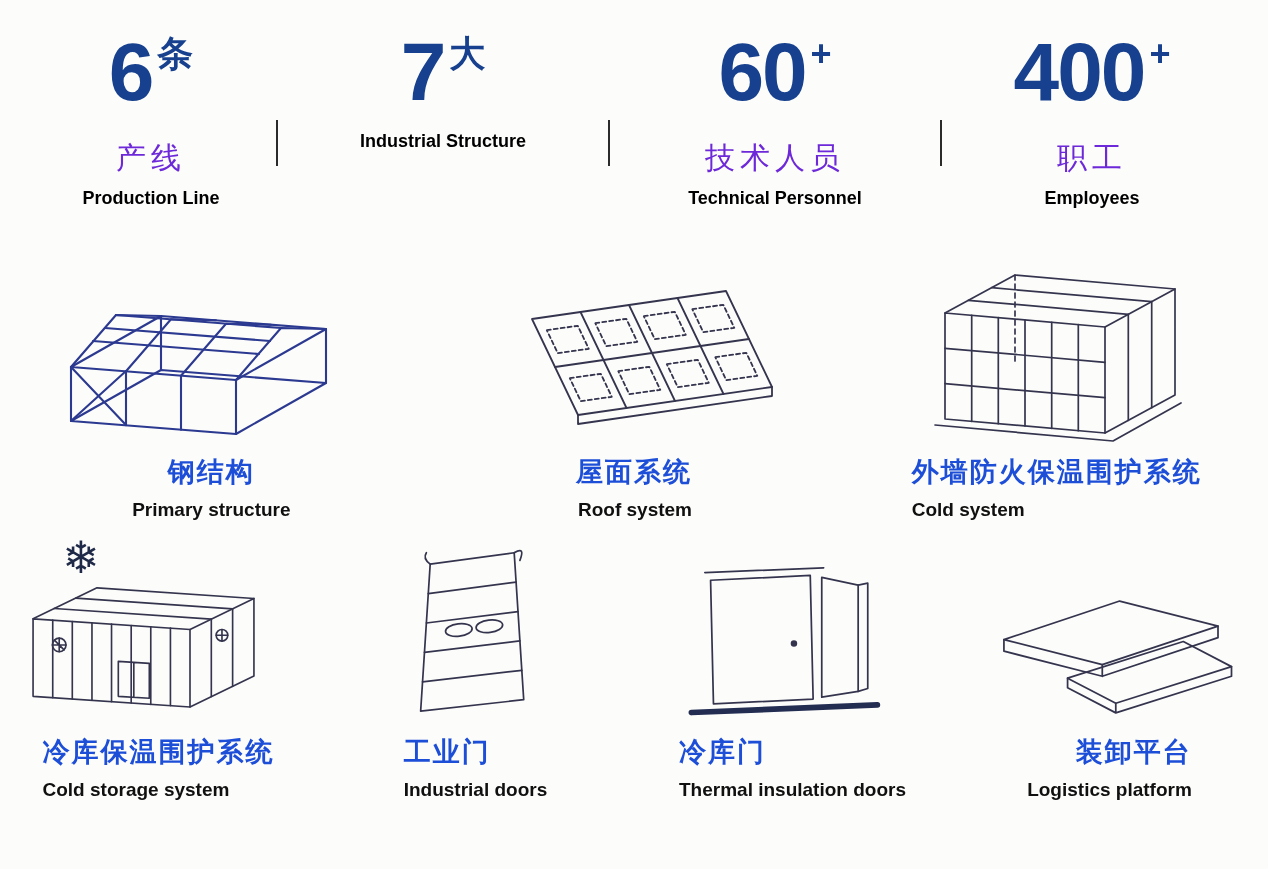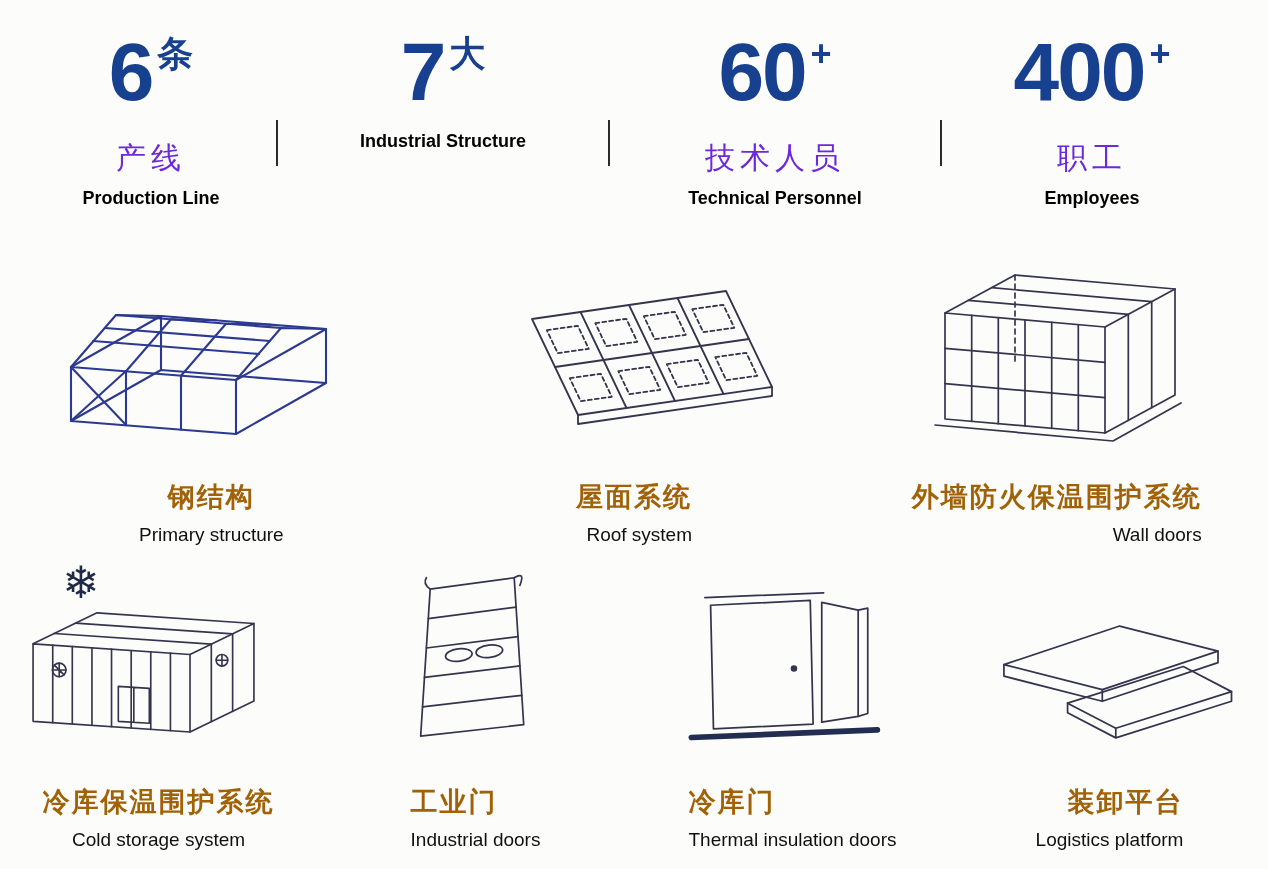--- a/index.html
+++ b/index.html
@@ -50,24 +50,24 @@
   .card{
     flex:1;display:flex;flex-direction:column;align-items:center;
   }
   .illus{
     display:flex;align-items:flex-end;justify-content:center;
   }
   .row1 .illus{height:212px;}
   .row2 .illus{height:192px;}
   .p-zh{
     font-size:27px;font-weight:600;letter-spacing:2px;
-    margin-top:28px;color:#a16207;
+    margin-top:3px;color:#1d4ed8;
   }
   .p-en{
-    font-size:19px;font-weight:400;margin-top:9px;color:#101010;
+    font-size:19px;font-weight:700;margin-top:9px;color:#101010;
   }
   svg{display:block;}
 </style>
 </head>
 <body>
 
 <div class="stats">
 
   <div class="stat w1">
     <div class="num-row">
@@ -171,23 +171,23 @@
           <path d="M48 62 L118 24 L278 38"></path>
           <path d="M74.7 64.3 L74.7 170.3 M101.3 66.7 L101.3 172.7 M128 69 L128 175 M154.7 71.3 L154.7 177.3 M181.3 73.7 L181.3 179.7"></path>
           <path d="M48 97.3 L208 111.3 M48 132.7 L208 146.7"></path>
           <path d="M231.3 63.3 L231.3 169.3 M254.7 50.7 L254.7 156.7"></path>
           <path d="M71.3 49.3 L231.3 63.3 M94.7 36.7 L254.7 50.7"></path>
           <path stroke-dasharray="5 4" d="M118 24 L118 112"></path>
           <path d="M38 174 L216 190 L284 152"></path>
         </g>
       </svg>
     </div>
-    <figcaption style="text-align:right">
+    <figcaption style="text-align:left">
       <div class="p-zh">外墙防火保温围护系统</div>
-      <div class="p-en">Wall doors</div>
+      <div class="p-en">Cold system</div>
     </figcaption>
   </figure>
 
 </div>
 
 <div class="row row2">
 
   <figure class="card" style="margin:0">
     <div class="illus">
       <svg width="310" height="205" viewBox="0 0 320 210">
@@ -200,21 +200,21 @@
           <path d="M214 95.3 L214 175.3 M236 84.7 L236 164.7"></path>
           <path d="M52 84.3 L214 95.3 M74 73.7 L236 84.7"></path>
           <circle cx="57" cy="122" r="7"></circle>
           <path d="M50 122 L64 122 M57 115 L57 129 M52 117 L62 127"></path>
           <circle cx="225" cy="112" r="6"></circle>
           <path d="M219 112 L231 112 M225 106 L225 118"></path>
           <path d="M118 139 L150 141 L150 177 L118 175 Z M134 140 L134 176"></path>
         </g>
       </svg>
     </div>
-    <figcaption style="text-align:center">
+    <figcaption style="">
       <div class="p-zh">冷库保温围护系统</div>
       <div class="p-en">Cold storage system</div>
     </figcaption>
   </figure>
 
   <figure class="card" style="margin:0">
     <div class="illus">
       <svg width="210" height="200" viewBox="0 0 220 200">
         <g stroke="#34344e" fill="none" stroke-width="1.8" stroke-linejoin="round" stroke-linecap="round">
           <path d="M62 30 L150 18 L160 172 L52 184 Z"></path>

